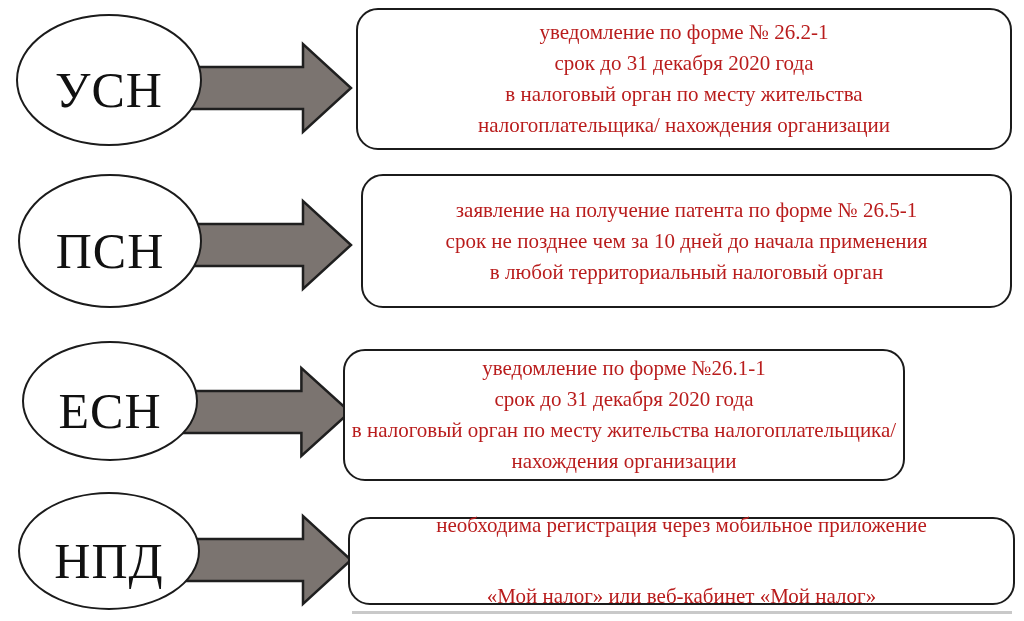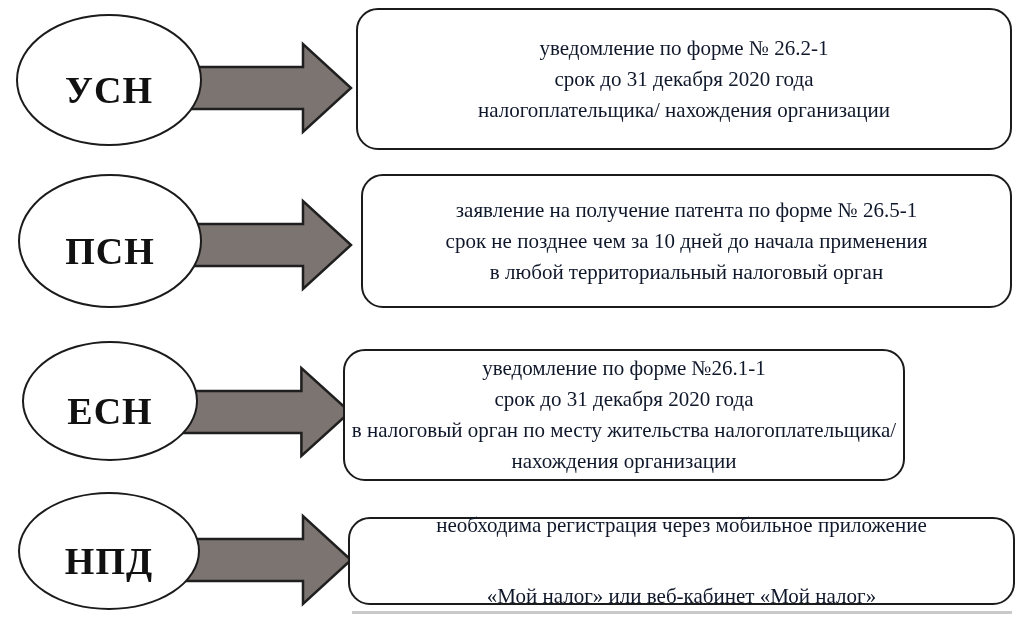--- a/index.html
+++ b/index.html
@@ -15,22 +15,22 @@
   }
   .ellipse {
     position: absolute;
     background: #ffffff;
     border: 2.5px solid var(--color-shape_stroke, #1b1b1b);
     border-radius: 50%;
     display: flex; align-items: center; justify-content: center;
     z-index: 2;
   }
   .ellipse-label {
-    font-weight: bold;
-    font-size: 38px;
+    font-weight: normal;
+    font-size: 50px;
     color: #111111;
     letter-spacing: 1px;
     margin-top: 20px;
   }
   .arrow {
     position: absolute;
     z-index: 1;
   }
   .arrow polygon {
     fill: var(--color-arrow_fill, #7b7470);
@@ -45,21 +45,21 @@
     border-radius: 22px;
     display: flex; flex-direction: column;
     align-items: center; justify-content: center;
     text-align: center;
     z-index: 2;
     padding: 4px 14px;
   }
   .box-line {
     font-size: 21px;
     line-height: 31px;
-    color: #0f172a;
+    color: #b91c1c;
     white-space: nowrap;
   }
   
   .r0 .ellipse { left: 16px;  top: 14px;  width: 186px; height: 132px; }
   .r0 .arrow   { left: 185px; top: 41px;  width: 170px; height: 94px; }
   .r0 .info-box{ left: 356px; top: 8px;   width: 656px; height: 142px; }
   
   .r1 .ellipse { left: 18px;  top: 174px; width: 184px; height: 134px; }
   .r1 .arrow   { left: 185px; top: 198px; width: 170px; height: 94px; }
   .r1 .info-box{ left: 361px; top: 174px; width: 651px; height: 134px; }
@@ -87,20 +87,21 @@
   <div class="row r0">
     <div class="ellipse">
       <span class="ellipse-label">УСН</span>
     </div>
     <svg class="arrow" viewBox="0 0 170 94" preserveAspectRatio="none">
       <polygon points="0,26 118,26 118,3 166,47 118,91 118,68 0,68"></polygon>
     </svg>
     <div class="info-box">
       <div class="box-line">уведомление по форме № 26.2-1</div>
       <div class="box-line">срок до 31 декабря 2020 года</div>
+      <div class="box-line">в налоговый орган по месту жительства</div>
       <div class="box-line">налогоплательщика/ нахождения организации</div>
     </div>
   </div>
 
   <div class="row r1">
     <div class="ellipse">
       <span class="ellipse-label">ПСН</span>
     </div>
     <svg class="arrow" viewBox="0 0 170 94" preserveAspectRatio="none">
       <polygon points="0,26 118,26 118,3 166,47 118,91 118,68 0,68"></polygon>

